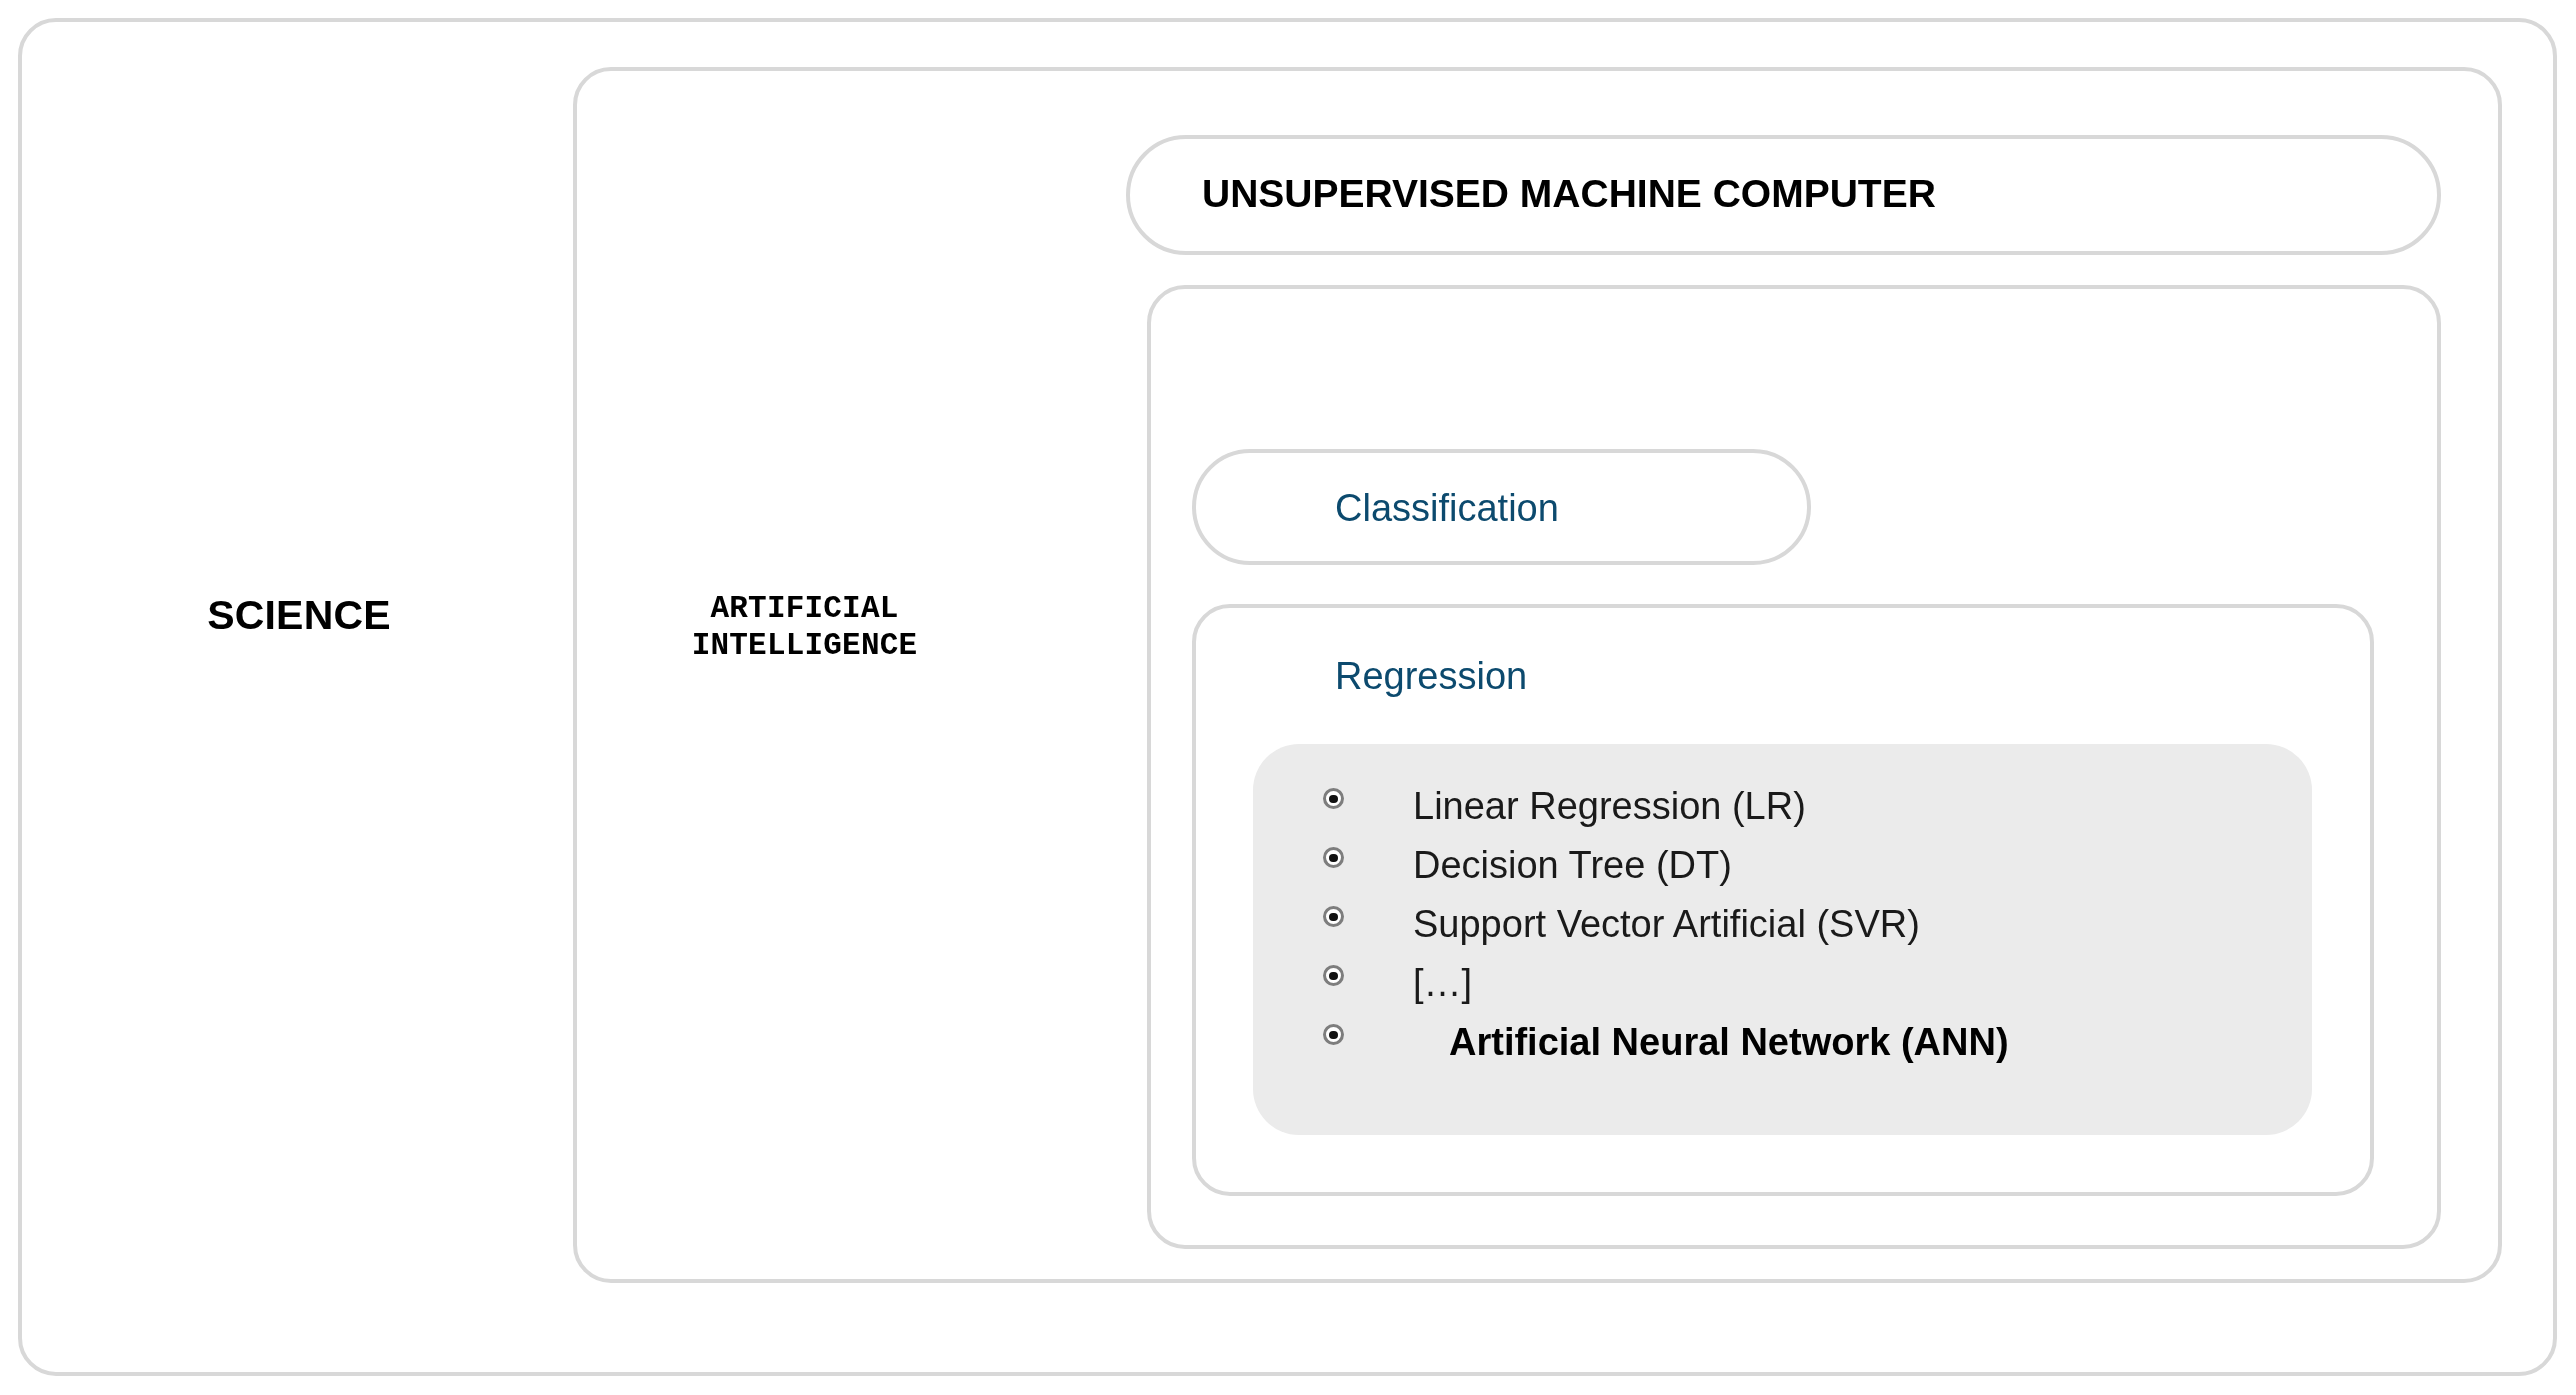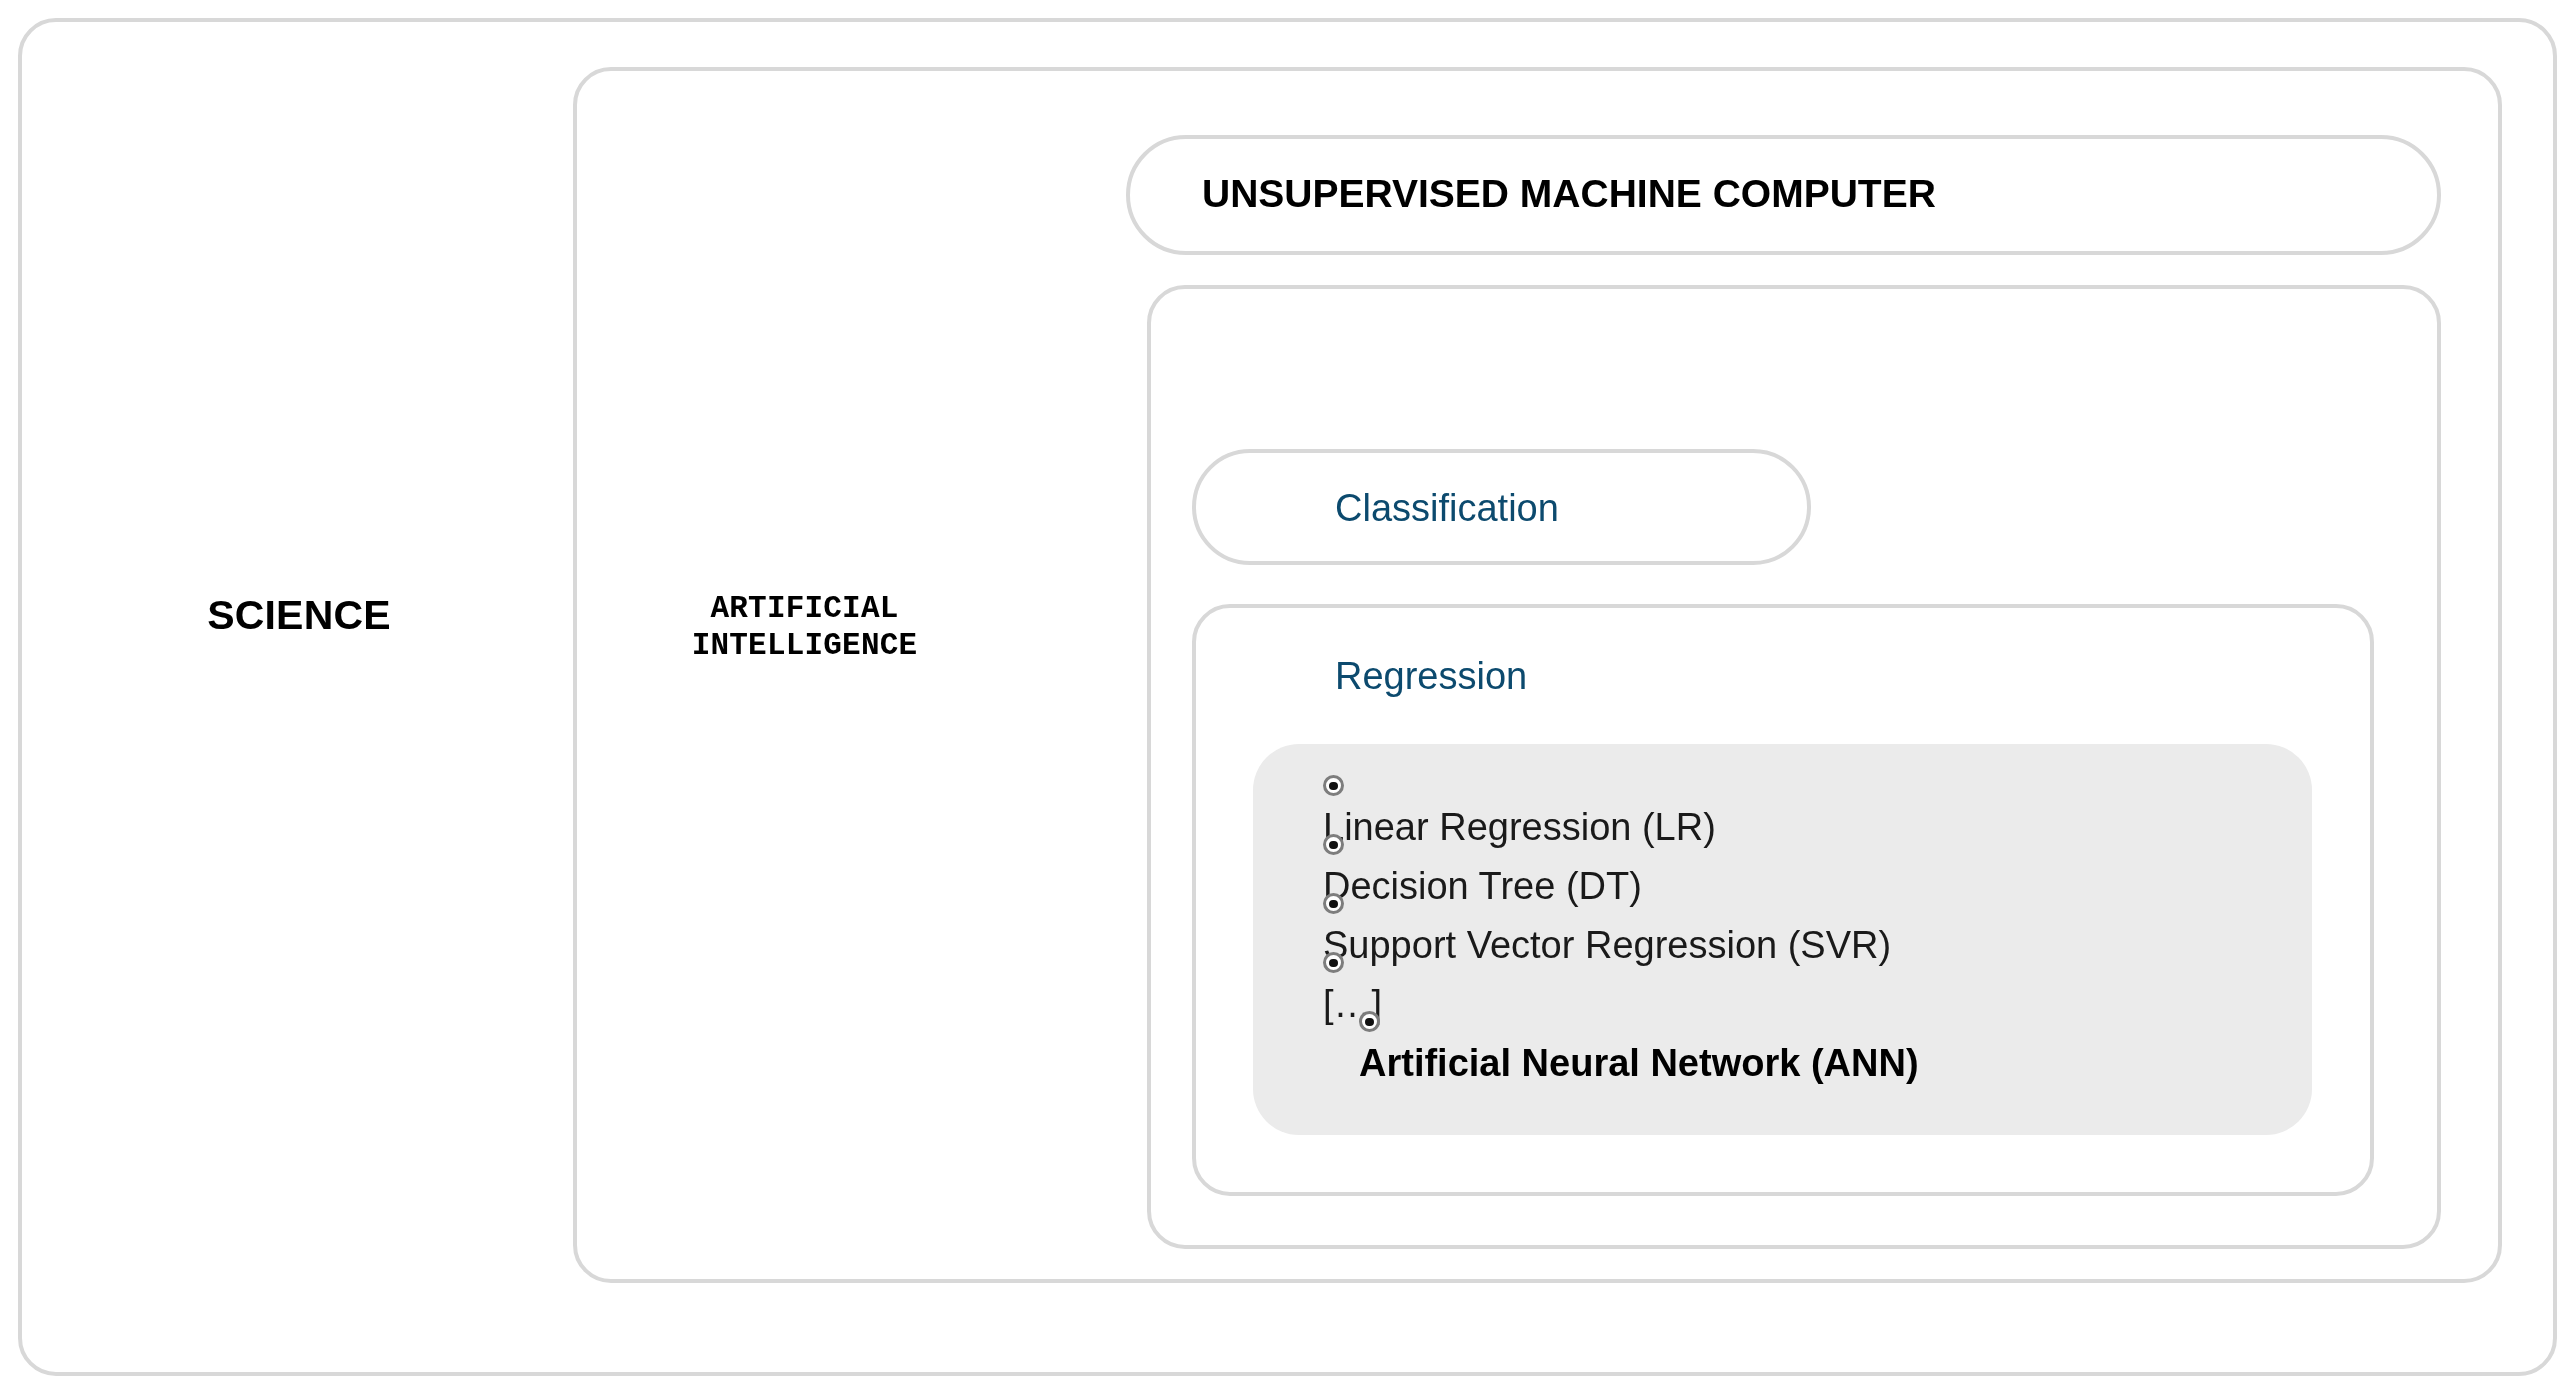--- a/index.html
+++ b/index.html
@@ -157,21 +157,20 @@
     padding: 0;
     list-style: none;
   }
   .algo-item {
     display: flex;
     align-items: baseline;
     height: 59px;
     font-size: 38px;
     color: #1a1a1a;
     white-space: nowrap;
-    flex-direction: column;
   }
   .algo-item.is-bold .algo-text {
     font-weight: bold;
     color: #000000;
     margin-left: 36px;
   }
   .bullet-dot {
     position: relative;
     display: inline-block;
     width: 21px;
@@ -239,21 +238,21 @@
       <li class="algo-item">
         <span class="bullet-dot"></span>
         <span class="algo-text">Linear Regression (LR)</span>
       </li>
       <li class="algo-item">
         <span class="bullet-dot"></span>
         <span class="algo-text">Decision Tree (DT)</span>
       </li>
       <li class="algo-item">
         <span class="bullet-dot"></span>
-        <span class="algo-text">Support Vector Regression (SVR)</span>
+        <span class="algo-text">Support Vector Artificial (SVR)</span>
       </li>
       <li class="algo-item">
         <span class="bullet-dot"></span>
         <span class="algo-text">[…]</span>
       </li>
       <li class="algo-item is-bold">
         <span class="bullet-dot"></span>
         <span class="algo-text">Artificial Neural Network (ANN)</span>
       </li>
     </ul>

